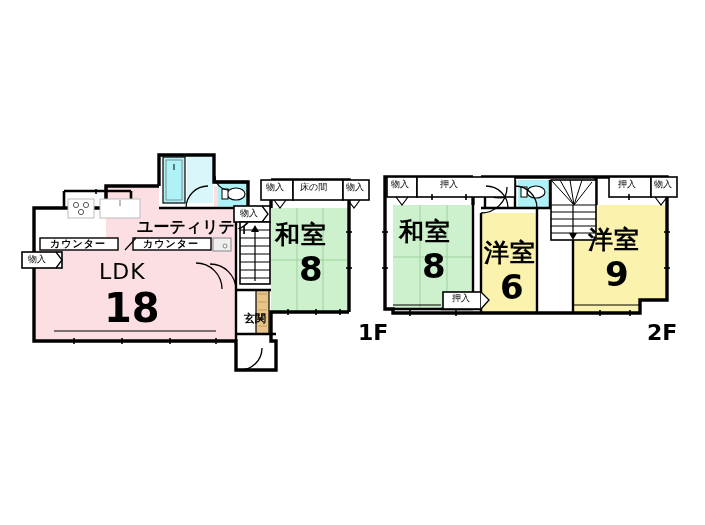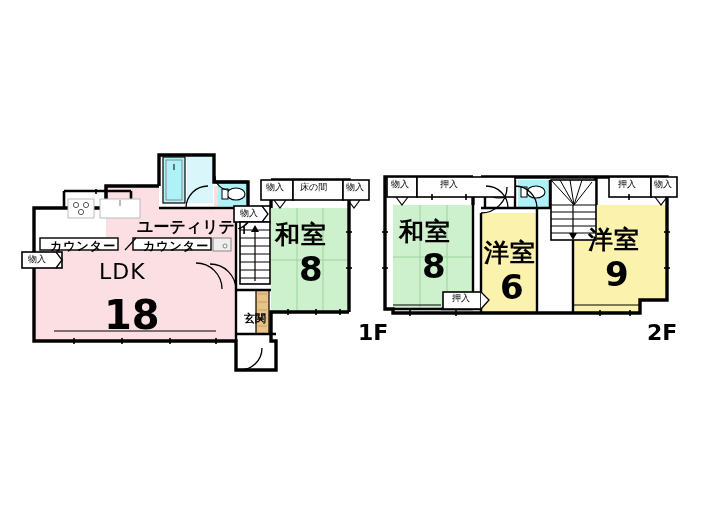--- a/index.html
+++ b/index.html
@@ -14,21 +14,21 @@
   .lbl{
     position:absolute;
     font-family:"DejaVu Sans","Liberation Sans",sans-serif;
     color:#000;
     white-space:nowrap;
     line-height:1;
     pointer-events:none;
   }
   
   .tiny{font-size:9px;font-weight:400;letter-spacing:0px;}
-  .tiny-w{font-size:12px;font-weight:700;}
+  .tiny-w{font-size:10px;font-weight:700;font-family:Liberation Mono, monospace;}
   .room-name{font-size:25px;font-weight:700;letter-spacing:1px;}
   .room-num{font-size:34px;font-weight:700;}
   .ldk-name{font-size:22px;font-weight:400;letter-spacing:1px;}
   .ldk-num{font-size:40px;font-weight:700;}
   .floor-tag{font-size:22px;font-weight:700;margin-left:31px;}
   .ent{font-size:11px;font-weight:700;}
   .util{font-size:16px;font-weight:700;}
 </style>
 </head>
 <body>
@@ -261,21 +261,21 @@
 </svg>
 
 <div class="lbl util" style="left:137px;top:219px;">ユーティリティ</div>
 
 <div class="lbl tiny-w" style="left:50px;top:240px;letter-spacing:1px;">カウンター</div>
 <div class="lbl tiny-w" style="left:143px;top:240px;letter-spacing:1px;">カウンター</div>
 
 <div class="lbl tiny" style="left:28px;top:255px;">物入</div>
 
 <div class="lbl ldk-name" style="left:99px;top:261px;">LDK</div>
-<div class="lbl ldk-num" style="left:104px;top:288px;margin-top:7px;">18</div>
+<div class="lbl ldk-num" style="left:104px;top:288px;">18</div>
 
 <div class="lbl tiny" style="left:240px;top:209px;">物入</div>
 
 <div class="lbl tiny" style="left:266px;top:183px;">物入</div>
 <div class="lbl tiny" style="left:300px;top:183px;text-align:center;">床の間</div>
 <div class="lbl tiny" style="left:346px;top:183px;">物入</div>
 
 <div class="lbl room-name" style="left:275px;top:222px;">和室</div>
 <div class="lbl room-num" style="left:299px;top:252px;">8</div>
 

